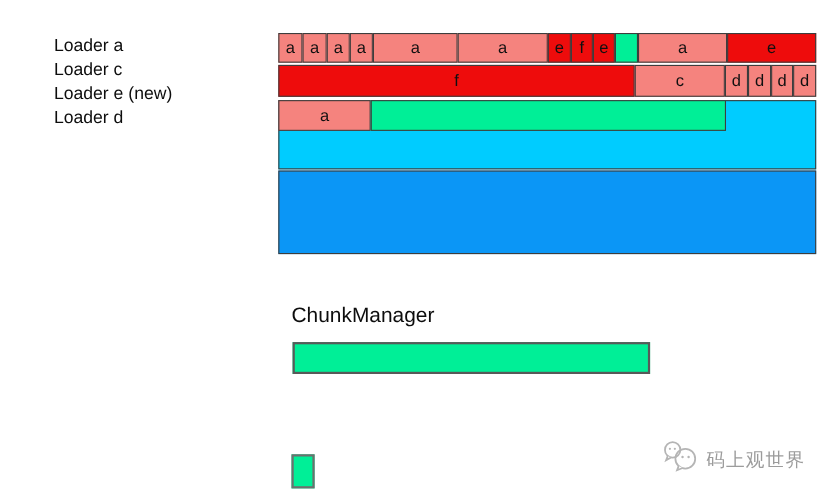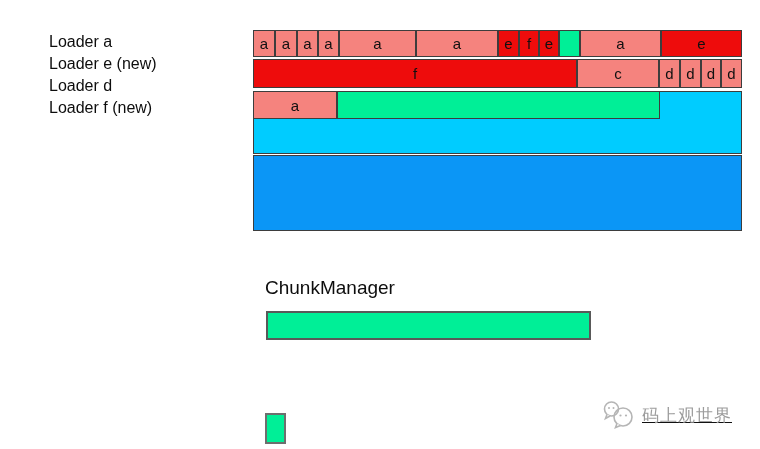--- a/index.html
+++ b/index.html
@@ -16,34 +16,34 @@
     box-sizing:border-box;border:1px solid #3d3d3d;
     display:flex;align-items:center;justify-content:center;
     font-size:15px;color:#101010;flex:0 0 auto;overflow:hidden;
   }
   .band{height:63px;box-sizing:border-box;border:1px solid #3d3d3d;margin-bottom:1px;}
   .overlay{display:flex;height:28px;margin:-1px 0 0 -1px;}
   .blue-bar{height:76px;box-sizing:border-box;border:1px solid #3d3d3d;}
   .cm-title{position:absolute;left:265px;top:277px;font-size:19px;color:#0d0d0d;}
   .cm-bar{position:absolute;left:266px;top:311px;width:325px;height:29px;box-sizing:border-box;border:2px solid #595959;}
   .cm-small{position:absolute;left:265px;top:413px;width:21px;height:31px;box-sizing:border-box;border:2px solid #6e6e6e;}
-  .watermark{position:absolute;left:601px;top:400px;display:flex;align-items:center;gap:5px;text-decoration:underline;}
+  .watermark{position:absolute;left:601px;top:400px;display:flex;align-items:flex-end;gap:5px;}
   .watermark-text{font-size:17px;letter-spacing:1px;color:#9c9c9c;}
   .bubble-icon{display:block;}
 </style>
 </head>
 <body>
 
 <div class="stage">
 
   <div class="loader-labels">
     <div>Loader a</div>
+    <div>Loader c</div>
     <div>Loader e (new)</div>
     <div>Loader d</div>
-    <div>Loader f (new)</div>
   </div>
 
   <div class="bars">
     <div class="row row-top">
         <div class="seg" style="width: 22px; background: rgb(245, 131, 126);">a</div>
         <div class="seg" style="width: 22px; background: rgb(245, 131, 126);">a</div>
         <div class="seg" style="width: 21px; background: rgb(245, 131, 126);">a</div>
         <div class="seg" style="width: 21px; background: rgb(245, 131, 126);">a</div>
         <div class="seg" style="width: 77px; background: rgb(245, 131, 126);">a</div>
         <div class="seg" style="width: 82px; background: rgb(245, 131, 126);">a</div>

